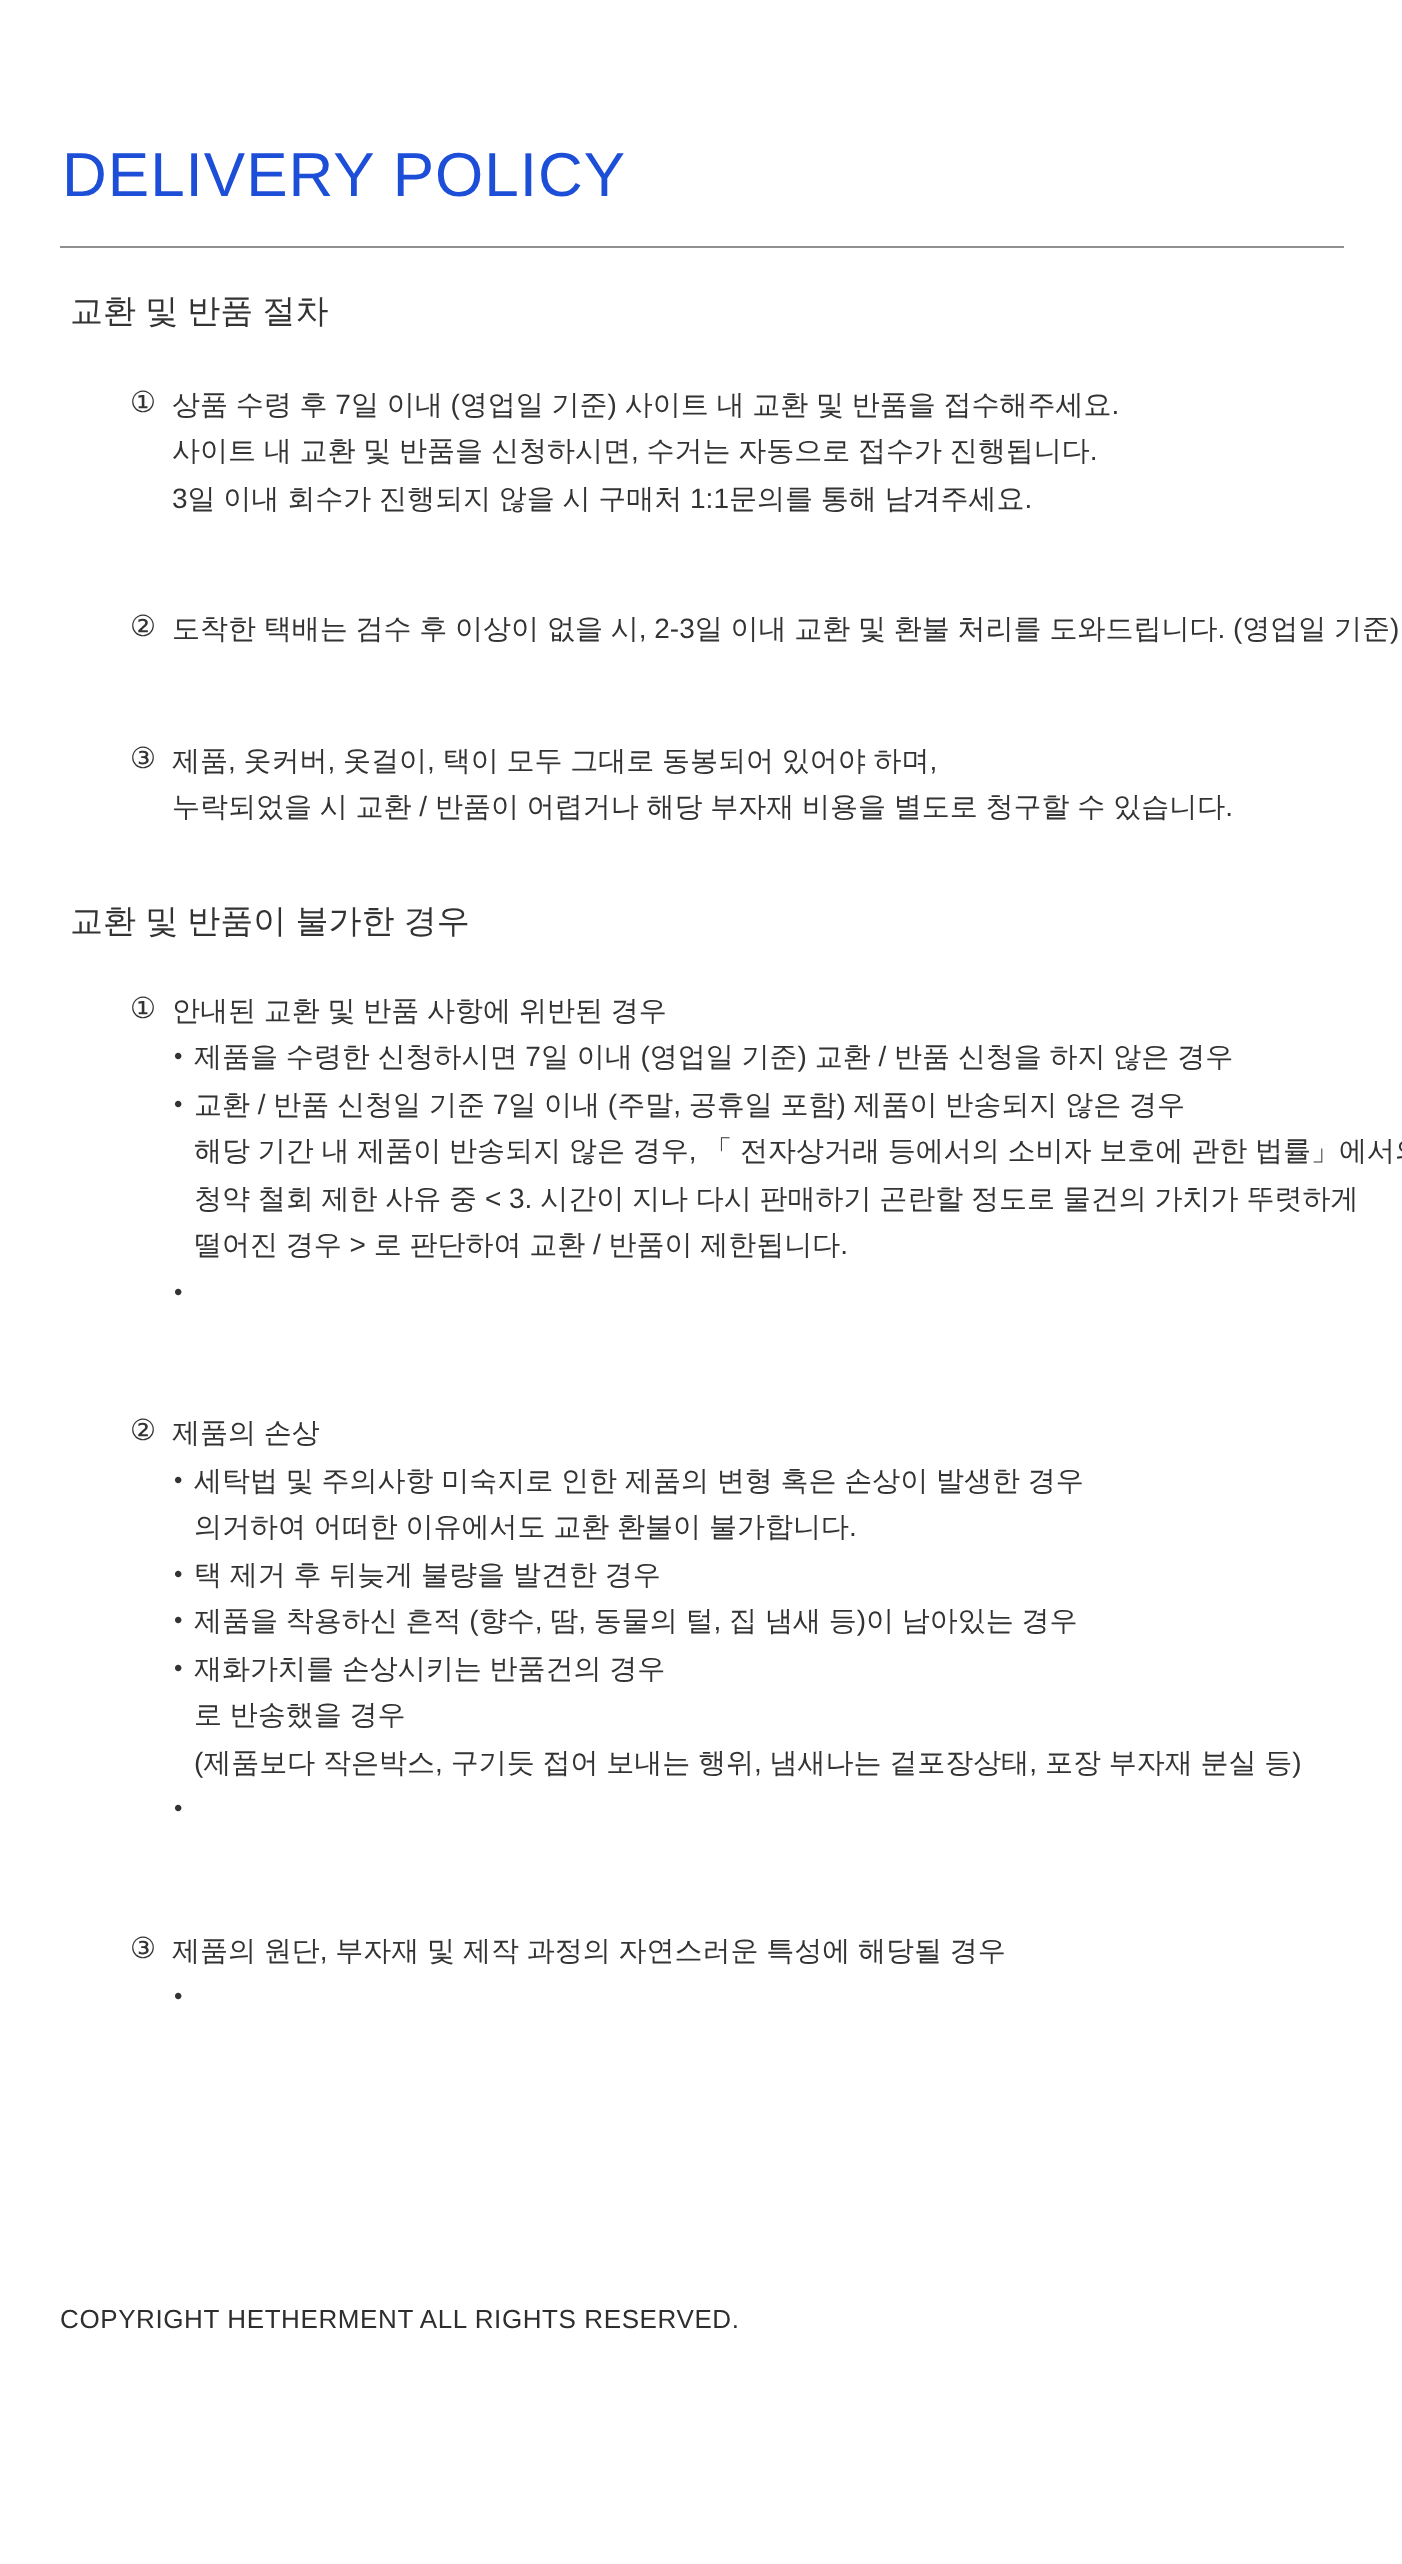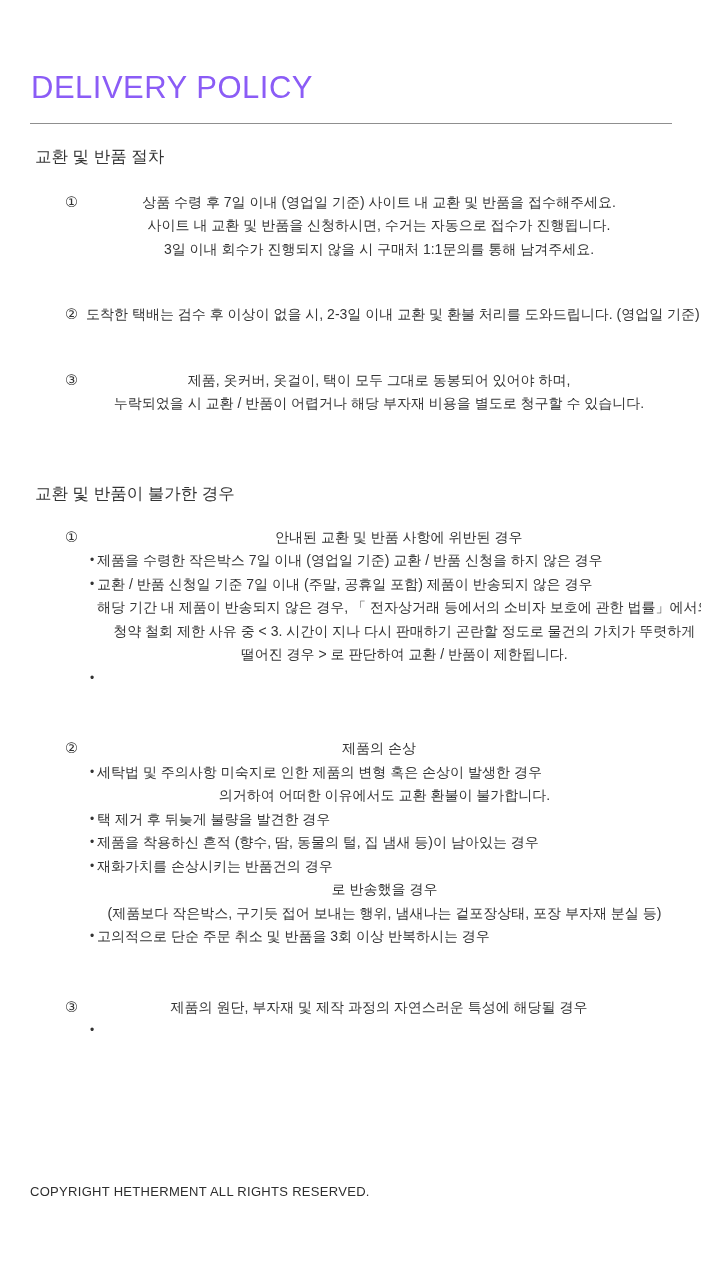--- a/index.html
+++ b/index.html
@@ -15,58 +15,58 @@
     width: 701px;
     min-height: 1282px;
     box-sizing: border-box;
     background: #ffffff;
     padding: 64px 29px 40px 30px;
     overflow: hidden;
   }
   .title {
     font-size: 31px;
     font-weight: 300;
-    color: #8b5cf6;
+    color: #1d4ed8;
     letter-spacing: 0.5px;
     line-height: 1;
     margin: 8px 0 0 1px;
   }
   .divider {
     border: none;
     border-top: 1px solid #8f8f8f;
     margin: 20px 0 0 0;
     width: 100%;
   }
   .section-heading {
     font-size: 16.5px;
     font-weight: 400;
     color: #333333;
     line-height: 1.2;
     margin: 0 0 0 5px;
   }
   .section-procedure .section-heading { margin-top: 23px; }
-  .section-not-allowed .section-heading { margin-top: 68px; }
+  .section-not-allowed .section-heading { margin-top: 36px; }
   .items {
     padding-left: 35px;
     margin-top: 24px;
   }
   .section-not-allowed .items { margin-top: 22px; }
   .num-item {
     display: flex;
     align-items: flex-start;
   }
   .section-procedure .num-item + .num-item { margin-top: 42px; }
   .section-not-allowed .num-item + .num-item { margin-top: 47px; }
   .marker {
     flex: 0 0 21px;
     font-size: 14.5px;
     line-height: 23.5px;
     color: #333333;
   }
-  .content { flex: 1; text-align: center; }
+  .content { flex: 1; }
   .line {
     font-size: 14px;
     line-height: 23.5px;
     color: #333333;
     white-space: nowrap;
   }
   .line.bullet {
     display: flex;
     padding-left: 1px;
   }
@@ -122,21 +122,21 @@
 
   <section class="section-not-allowed">
     <h2 class="section-heading">교환 및 반품이 불가한 경우</h2>
     <div class="items">
         <div class="num-item">
           <span class="marker">①</span>
           <div class="content">
             <div class="line first">안내된 교환 및 반품 사항에 위반된 경우</div>
             <div class="line bullet">
               <span class="dot">•</span>
-              <span class="txt">제품을 수령한 작은박스 7일 이내 (영업일 기준) 교환 / 반품 신청을 하지 않은 경우</span>
+              <span class="txt">제품을 수령한 신청하시면 7일 이내 (영업일 기준) 교환 / 반품 신청을 하지 않은 경우</span>
             </div>
             <div class="line bullet">
               <span class="dot">•</span>
               <span class="txt">교환 / 반품 신청일 기준 7일 이내 (주말, 공휴일 포함) 제품이 반송되지 않은 경우</span>
             </div>
             <div class="line cont2">해당 기간 내 제품이 반송되지 않은 경우, 「 전자상거래 등에서의 소비자 보호에 관한 법률」에서의</div>
             <div class="line cont2">청약 철회 제한 사유 중 &lt; 3. 시간이 지나 다시 판매하기 곤란할 정도로 물건의 가치가 뚜렷하게</div>
             <div class="line cont2">떨어진 경우 &gt; 로 판단하여 교환 / 반품이 제한됩니다.</div>
             <div class="line bullet">
               <span class="dot">•</span>
@@ -161,21 +161,20 @@
               <span class="txt">제품을 착용하신 흔적 (향수, 땀, 동물의 털, 집 냄새 등)이 남아있는 경우</span>
             </div>
             <div class="line bullet">
               <span class="dot">•</span>
               <span class="txt">재화가치를 손상시키는 반품건의 경우</span>
             </div>
             <div class="line cont2">로 반송했을 경우</div>
             <div class="line cont2">(제품보다 작은박스, 구기듯 접어 보내는 행위, 냄새나는 겉포장상태, 포장 부자재 분실 등)</div>
             <div class="line bullet">
               <span class="dot">•</span>
-              <span class="txt">고의적으로 단순 주문 취소 및 반품을 3회 이상 반복하시는 경우</span>
             </div>
           </div>
         </div>
         <div class="num-item">
           <span class="marker">③</span>
           <div class="content">
             <div class="line first">제품의 원단, 부자재 및 제작 과정의 자연스러운 특성에 해당될 경우</div>
             <div class="line bullet">
               <span class="dot">•</span>
             </div>

